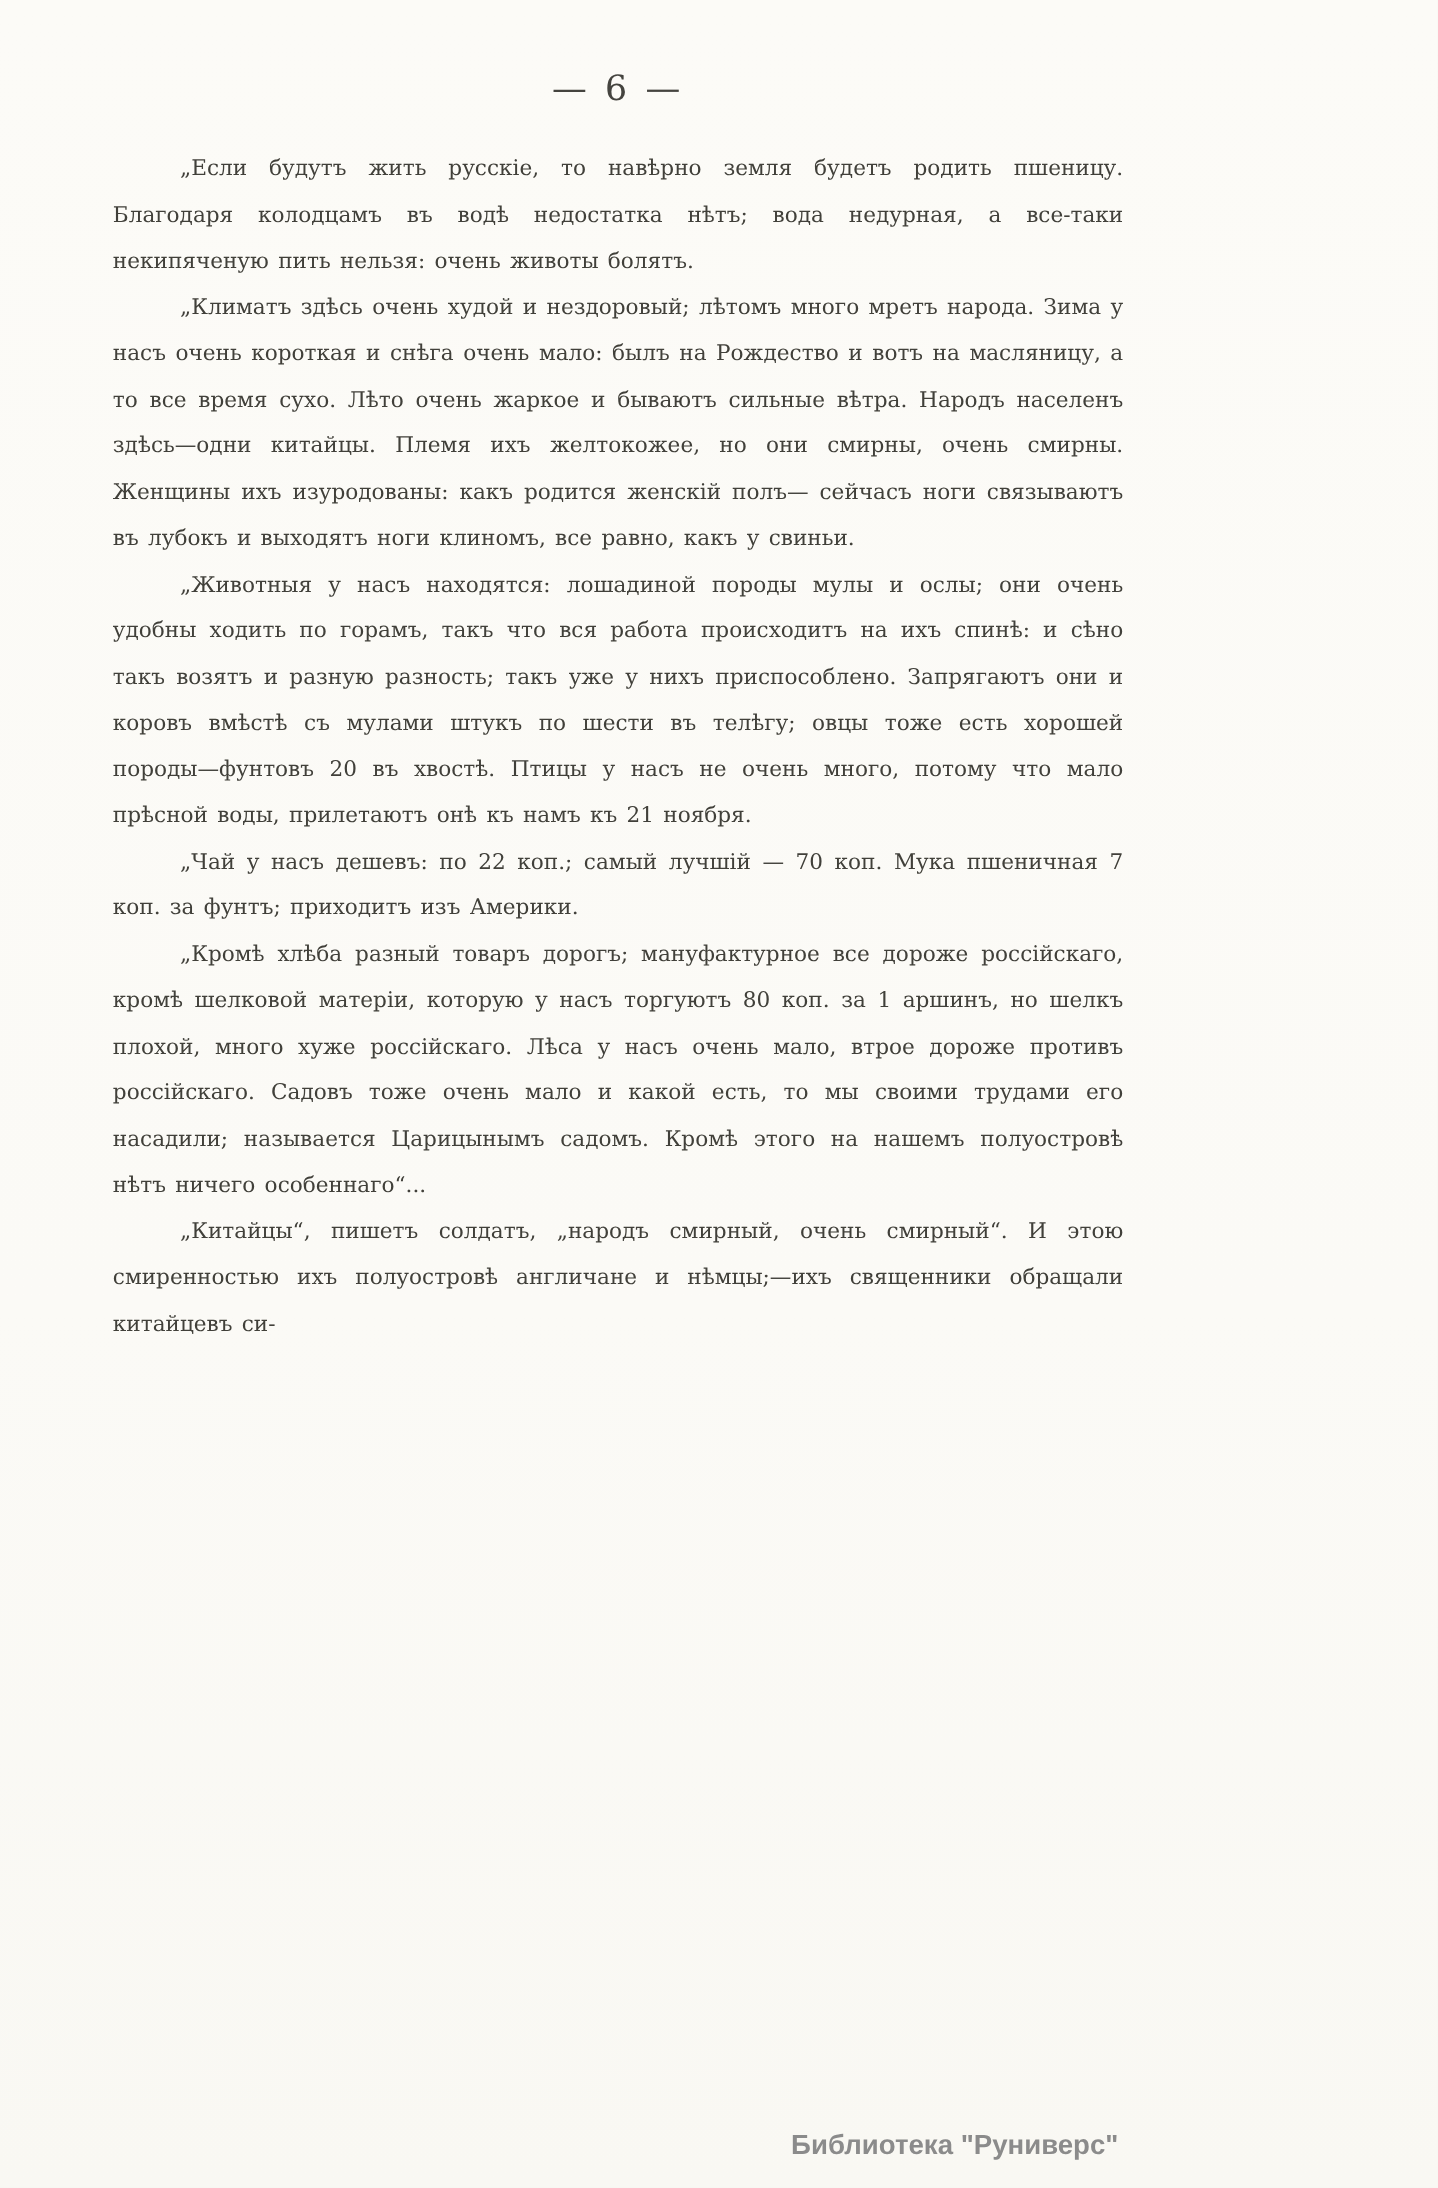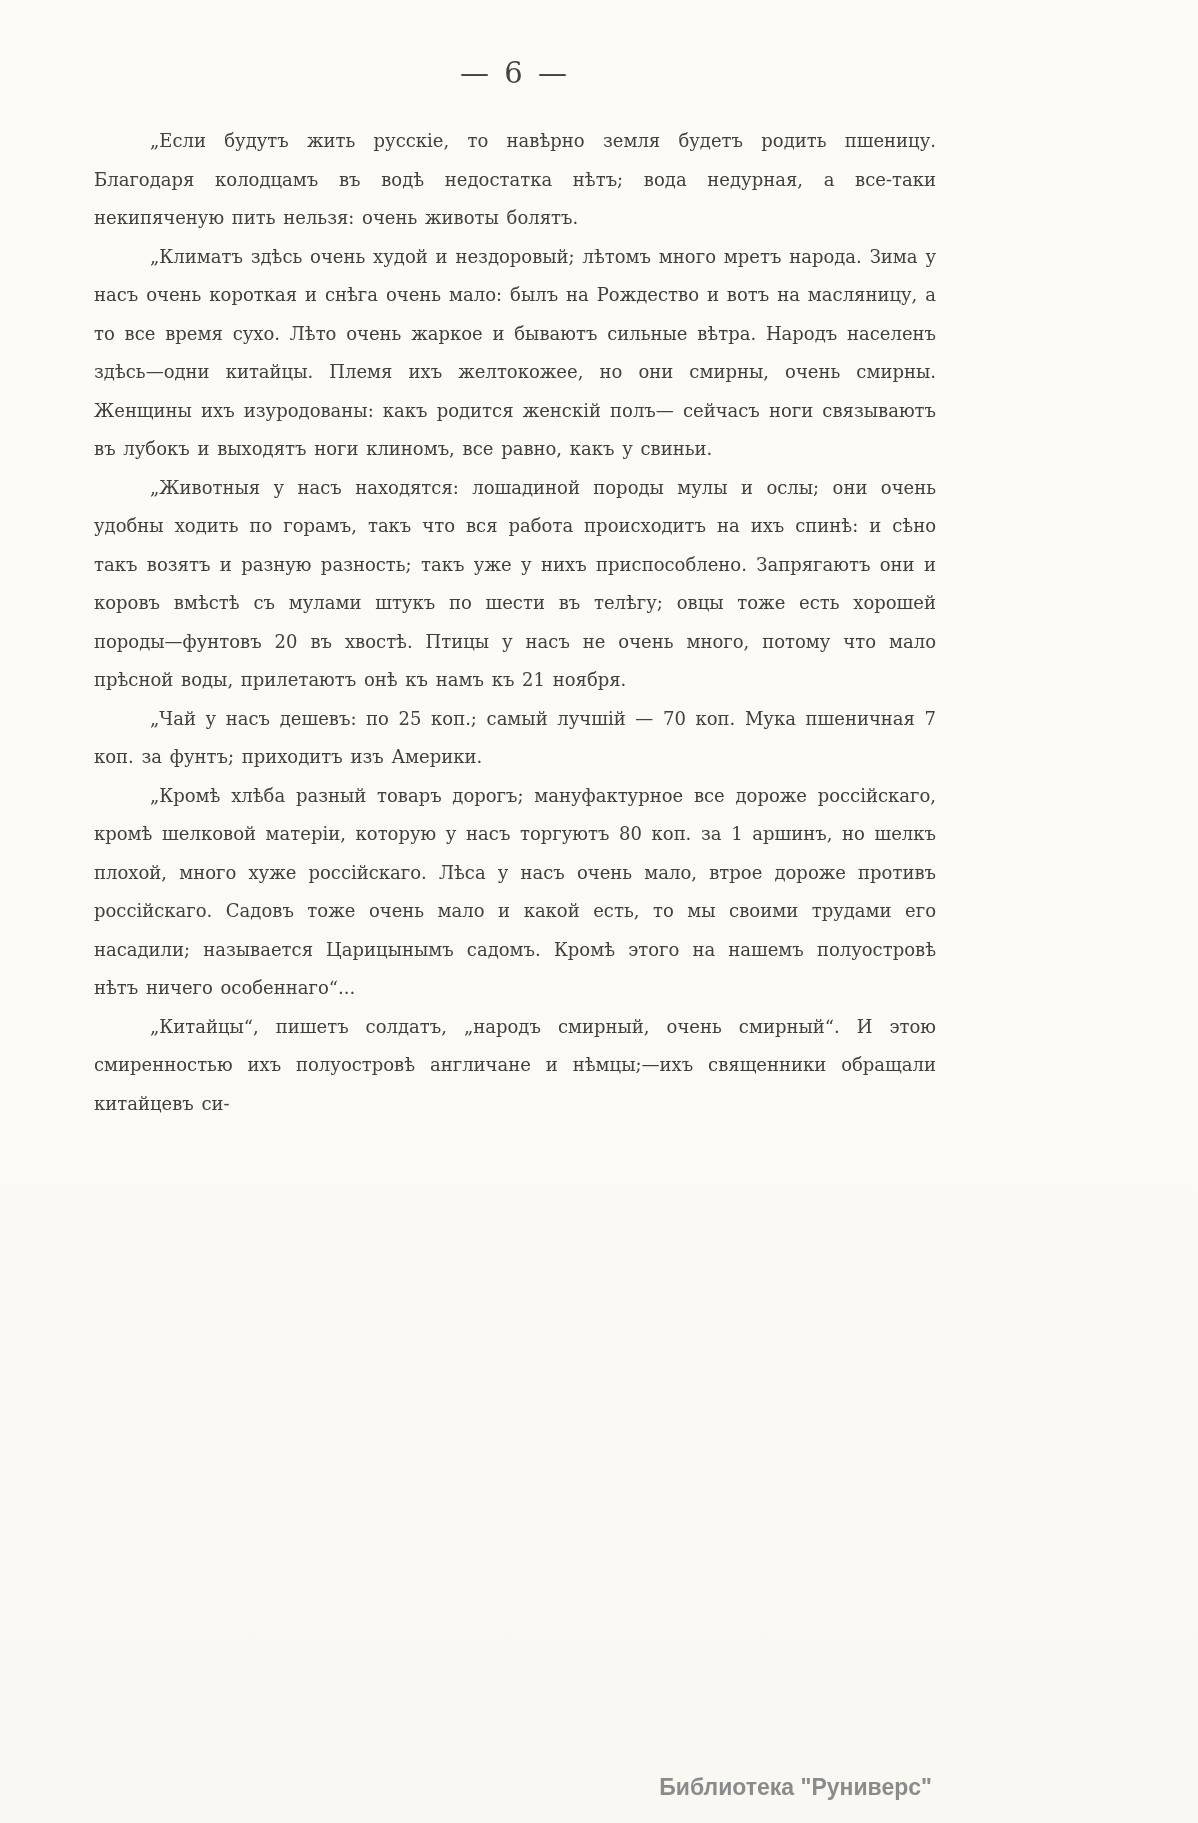--- a/index.html
+++ b/index.html
@@ -62,20 +62,20 @@
 <body>
 
 <div class="page">
 
   <div class="page-number">— 6 —</div>
 
   <div class="text-block">
     <p>„Если будутъ жить русскіе, то навѣрно земля будетъ родить пшеницу. Благодаря колодцамъ въ водѣ недостатка нѣтъ; вода недурная, а все-таки некипяченую пить нельзя: очень животы болятъ.</p>
     <p>„Климатъ здѣсь очень худой и нездоровый; лѣтомъ много мретъ народа. Зима у насъ очень короткая и снѣга очень мало: былъ на Рождество и вотъ на масляницу, а то все время сухо. Лѣто очень жаркое и бываютъ сильные вѣтра. Народъ населенъ здѣсь—одни китайцы. Племя ихъ желтокожее, но они смирны, очень смирны. Женщины ихъ изуродованы: какъ родится женскій полъ— сейчасъ ноги связываютъ въ лубокъ и выходятъ ноги клиномъ, все равно, какъ у свиньи.</p>
     <p>„Животныя у насъ находятся: лошадиной породы мулы и ослы; они очень удобны ходить по горамъ, такъ что вся работа происходитъ на ихъ спинѣ: и сѣно такъ возятъ и разную разность; такъ уже у нихъ приспособлено. Запрягаютъ они и коровъ вмѣстѣ съ мулами штукъ по шести въ телѣгу; овцы тоже есть хорошей породы—фунтовъ 20 въ хвостѣ. Птицы у насъ не очень много, потому что мало прѣсной воды, прилетаютъ онѣ къ намъ къ 21 ноября.</p>
-    <p>„Чай у насъ дешевъ: по 25 коп.; самый лучшій — 70 коп. Мука пшеничная 7 коп. за фунтъ; приходитъ изъ Америки.</p>
+    <p>„Чай у насъ дешевъ: по 22 коп.; самый лучшій — 70 коп. Мука пшеничная 7 коп. за фунтъ; приходитъ изъ Америки.</p>
     <p>„Кромѣ хлѣба разный товаръ дорогъ; мануфактурное все дороже россійскаго, кромѣ шелковой матеріи, которую у насъ торгуютъ 80 коп. за 1 аршинъ, но шелкъ плохой, много хуже россійскаго. Лѣса у насъ очень мало, втрое дороже противъ россійскаго. Садовъ тоже очень мало и какой есть, то мы своими трудами его насадили; называется Царицынымъ садомъ. Кромѣ этого на нашемъ полуостровѣ нѣтъ ничего особеннаго“...</p>
     <p>„Китайцы“, пишетъ солдатъ, „народъ смирный, очень смирный“. И этою смиренностью ихъ полуостровѣ англичане и нѣмцы;—ихъ священники обращали китайцевъ си-</p>
   </div>
 
   <div class="watermark">Библиотека "Руниверс"</div>
 
 </div>
 
 </body></html>

